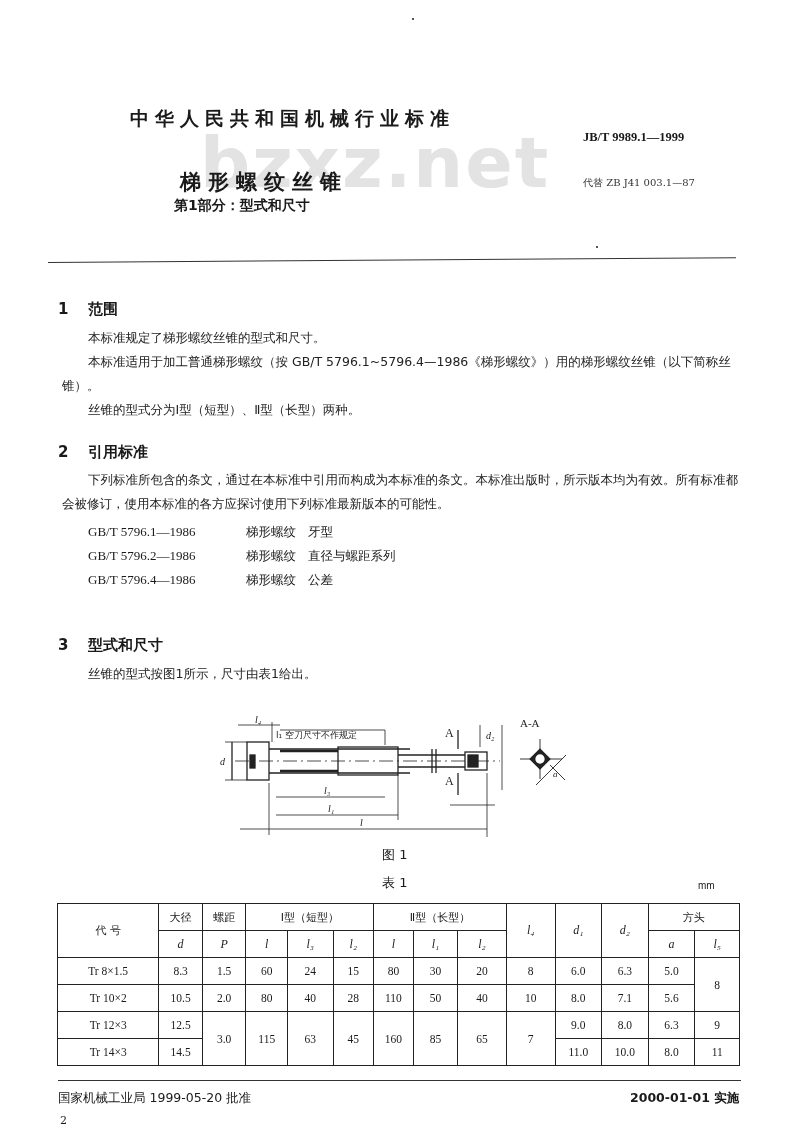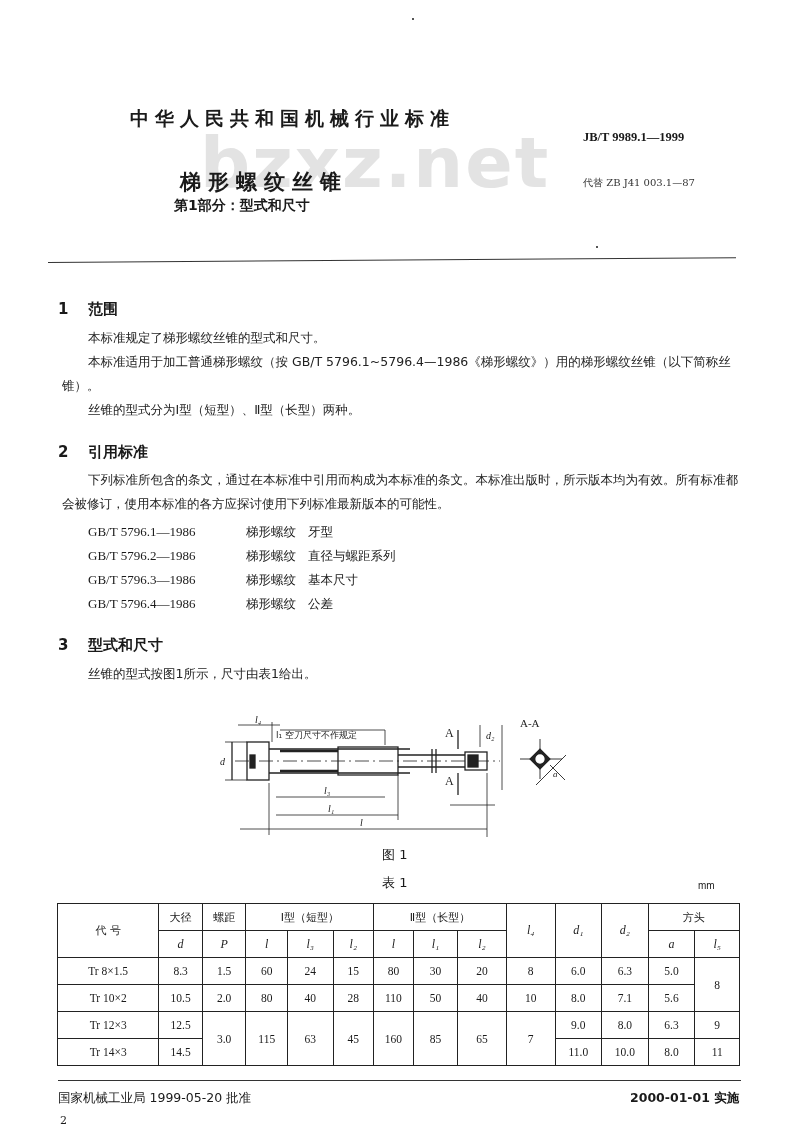--- a/index.html
+++ b/index.html
@@ -73,21 +73,20 @@
 
 <div class="abs sec-head" style="left:58px;top:443px;">
   <span class="num">2</span><span>引用标准</span>
 </div>
 <div class="abs para" style="left:62px;top:468px;width:680px;">
   <div class="indent">下列标准所包含的条文，通过在本标准中引用而构成为本标准的条文。本标准出版时，所示版本均为有效。所有标准都会被修订，使用本标准的各方应探讨使用下列标准最新版本的可能性。</div>
 </div>
 <div class="abs ref-list">
   <div class="ref-row"><span class="ref-code">GB/T 5796.1—1986</span><span class="ref-t1">梯形螺纹</span><span>牙型</span></div>
   <div class="ref-row"><span class="ref-code">GB/T 5796.2—1986</span><span class="ref-t1">梯形螺纹</span><span>直径与螺距系列</span></div>
-  <div class="ref-row"><span class="ref-code">GB/T 5796.3—1986</span><span class="ref-t1">梯形螺纹</span><span>基本尺寸</span></div>
   <div class="ref-row"><span class="ref-code">GB/T 5796.4—1986</span><span class="ref-t1">梯形螺纹</span><span>公差</span></div>
 </div>
 
 <div class="abs sec-head" style="left:58px;top:636px;">
   <span class="num">3</span><span>型式和尺寸</span>
 </div>
 <div class="abs para" style="left:62px;top:662px;width:680px;">
   <div class="indent">丝锥的型式按图1所示，尺寸由表1给出。</div>
 </div>
 

